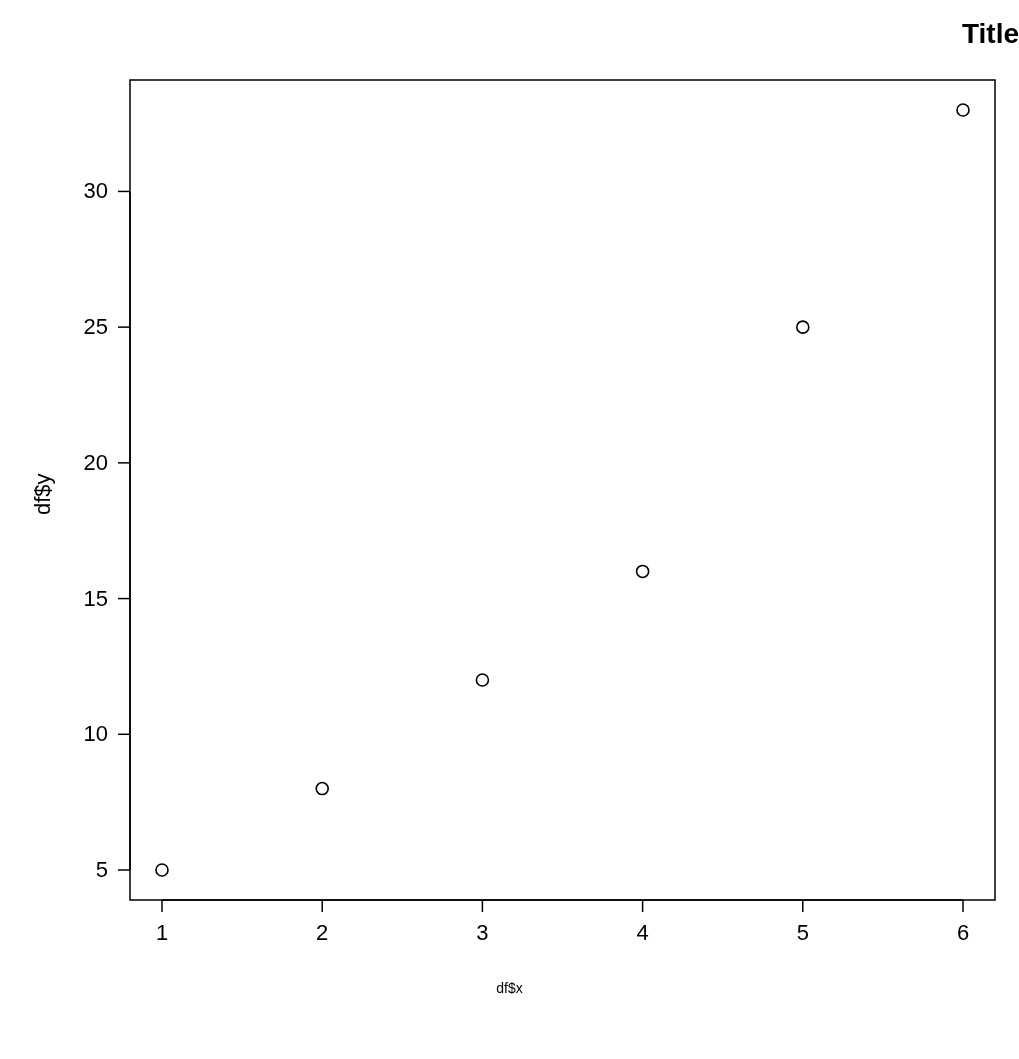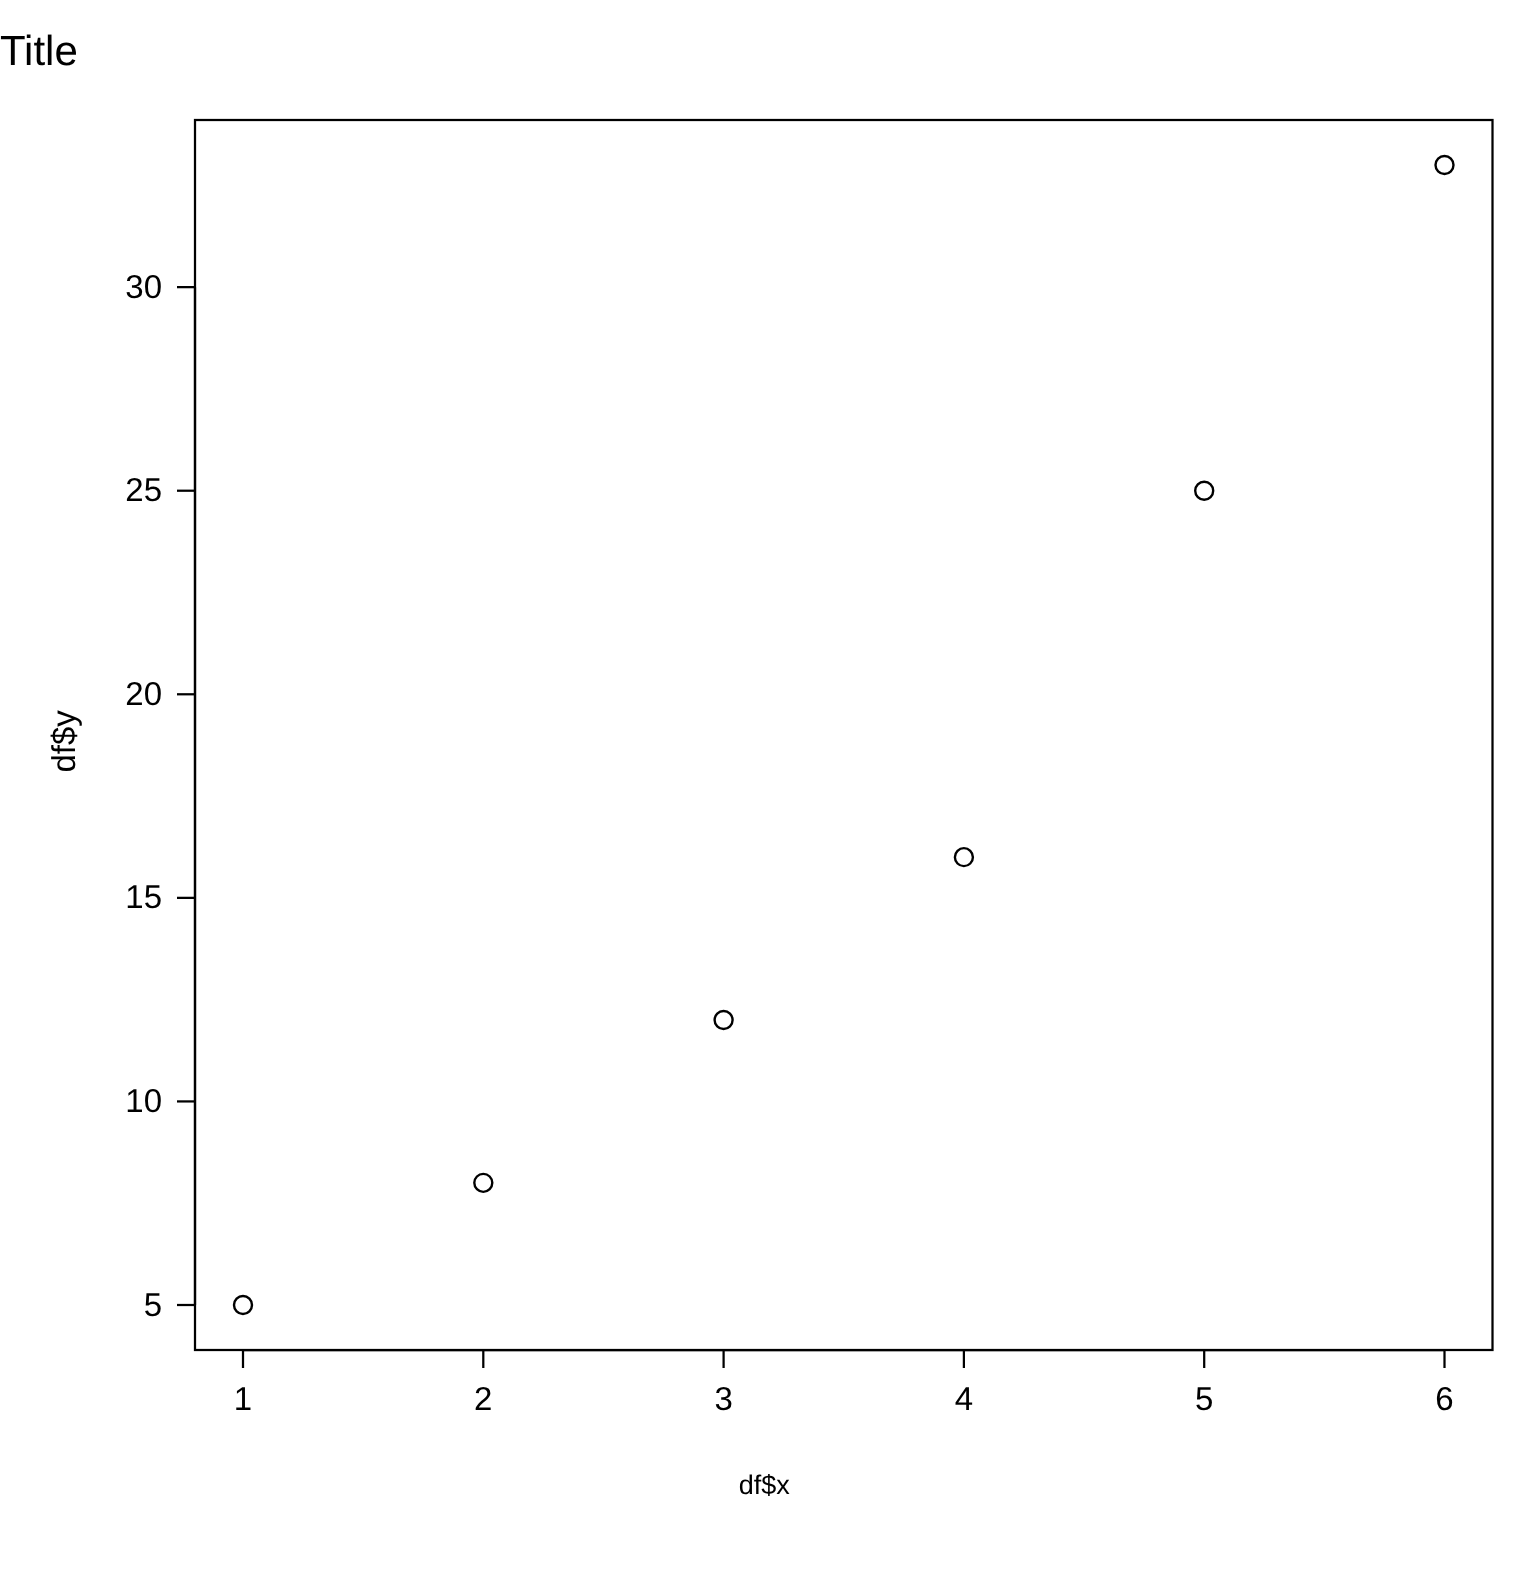--- a/index.html
+++ b/index.html
@@ -14,30 +14,30 @@
   .chart-wrap {
     position: relative;
     width: 1019px;
     height: 1059px;
   }
   .title {
     position: absolute;
     top: 18px;
     left: 0;
     width: 100%;
-    text-align: left;
-    font-weight: normal;
+    text-align: right;
+    font-weight: bold;
     font-size: 28px;
   }
   .subtitle-block {
     position: absolute;
     left: 0;
     width: 100%;
     text-align: center;
-    font-size: 18px;
+    font-size: 14px;
     line-height: 1.2;
   }
   .ylab {
     position: absolute;
     transform: rotate(-90deg);
     transform-origin: left top;
     font-size: 22px;
   }
   svg { position:absolute; left:0; top:0; }
   .axis-line { stroke:#000; stroke-width:1.5; fill:none; }

